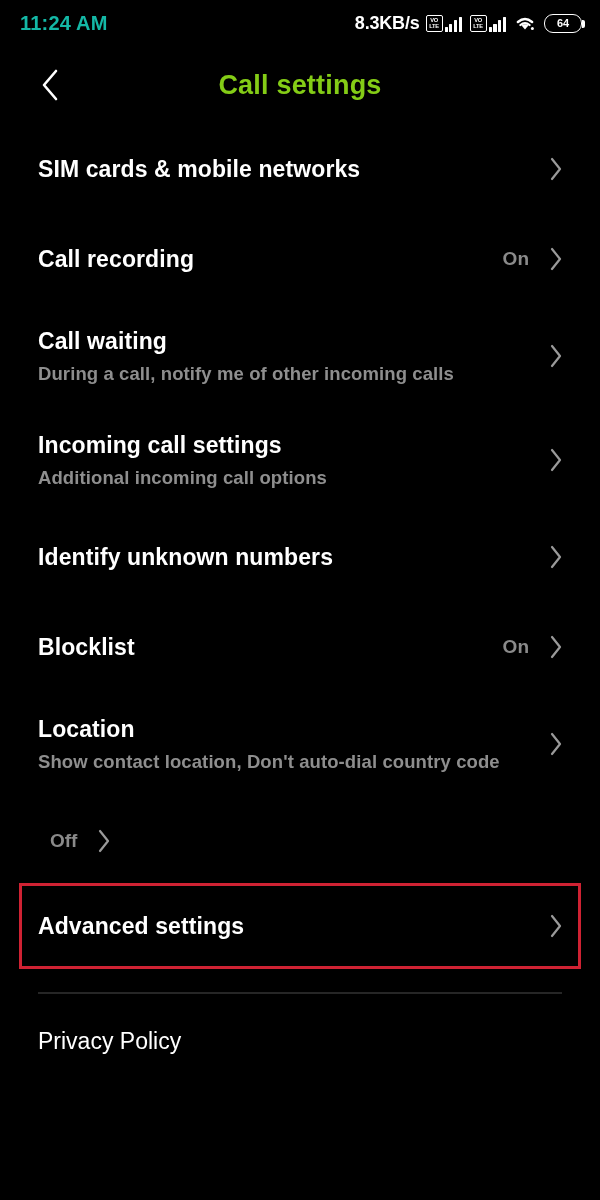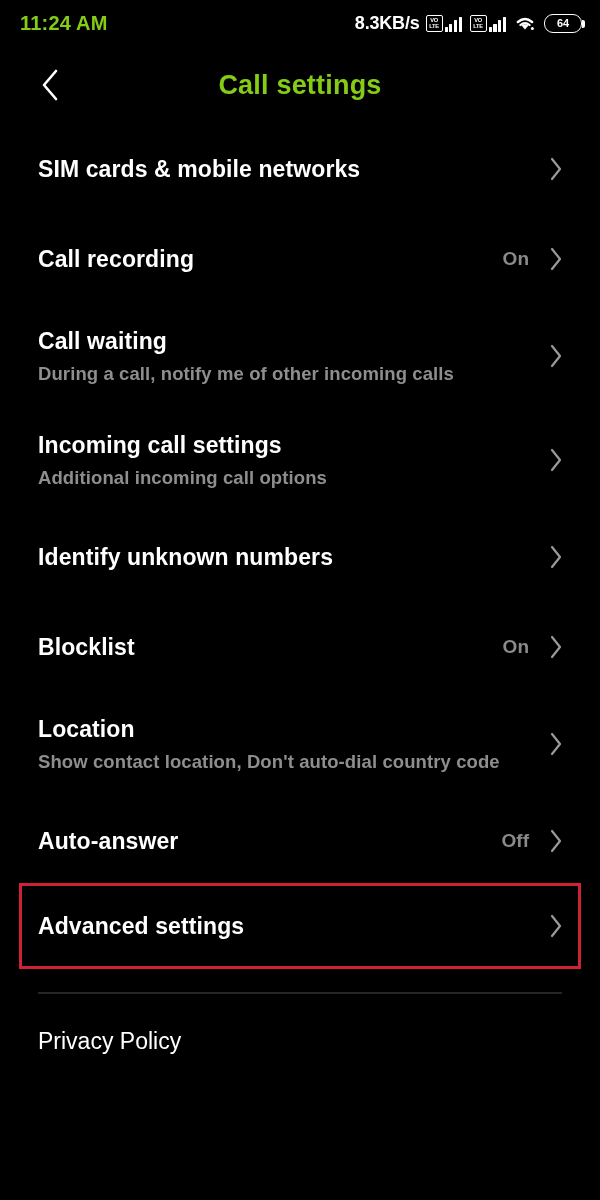--- a/index.html
+++ b/index.html
@@ -20,21 +20,21 @@
   
   .status-bar {
     position:absolute; top:0; left:0;
     width:600px; height:46px;
     display:flex; align-items:center;
     justify-content:space-between;
     padding:0 18px 0 20px;
   }
   .status-clock {
     font-size:20px; font-weight:bold;
-    color:#84cc16; letter-spacing:0.2px;
+    color:#14b8a6; letter-spacing:0.2px;
   }
   .status-right {
     display:flex; align-items:center; gap:5px;
   }
   .net-speed {
     font-size:18px; font-weight:bold; color:#fff;
     margin-right:1px; letter-spacing:-0.2px;
   }
 
   
@@ -302,23 +302,20 @@
         <div class="row-sub">Show contact location, Don't auto-dial country code</div>
       </div>
       <div class="chev">
         <svg width="14" height="24" viewBox="0 0 14 24">
             <path d="M3 2 L11 12 L3 22" stroke="#9a9a9a" stroke-width="2.2" fill="none" stroke-linecap="round" stroke-linejoin="round"></path>
           </svg>
       </div>
     </div>
 
     <div class="row">
-      <div class="row-text">
-        <div class="row-title">Auto-answer</div>
-      </div>
       <div class="row-value">Off</div>
       <div class="chev">
         <svg width="14" height="24" viewBox="0 0 14 24">
             <path d="M3 2 L11 12 L3 22" stroke="#9a9a9a" stroke-width="2.2" fill="none" stroke-linecap="round" stroke-linejoin="round"></path>
           </svg>
       </div>
     </div>
 
     <div class="row highlight">
       <div class="row-text">

